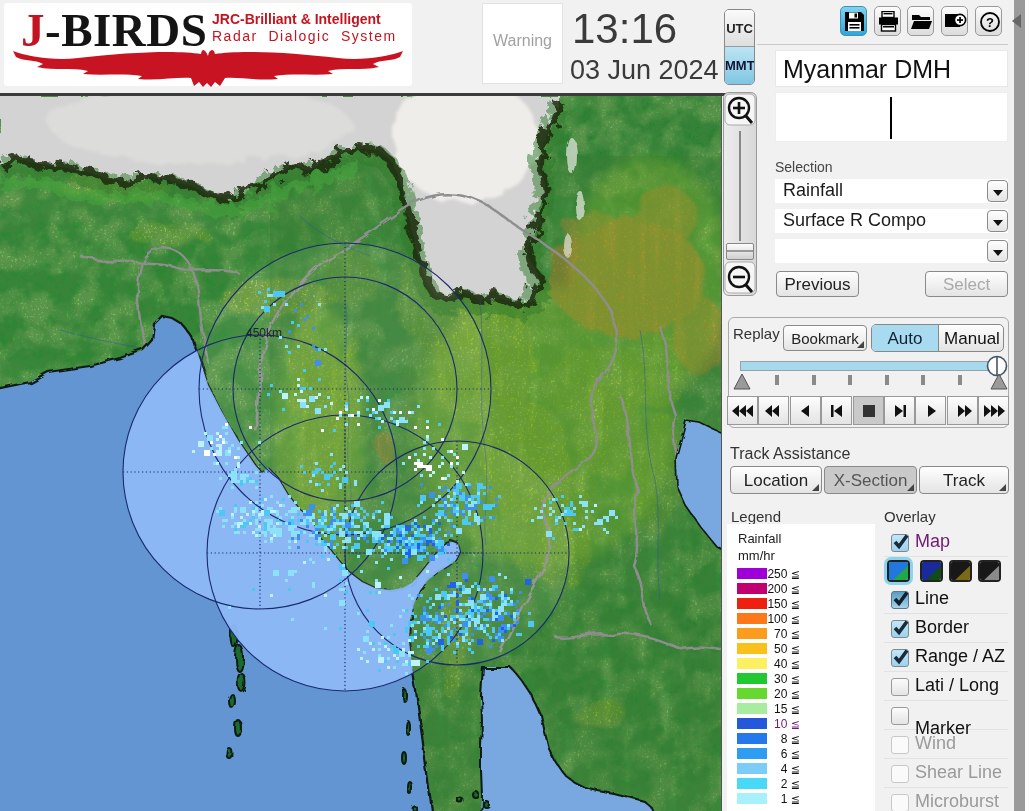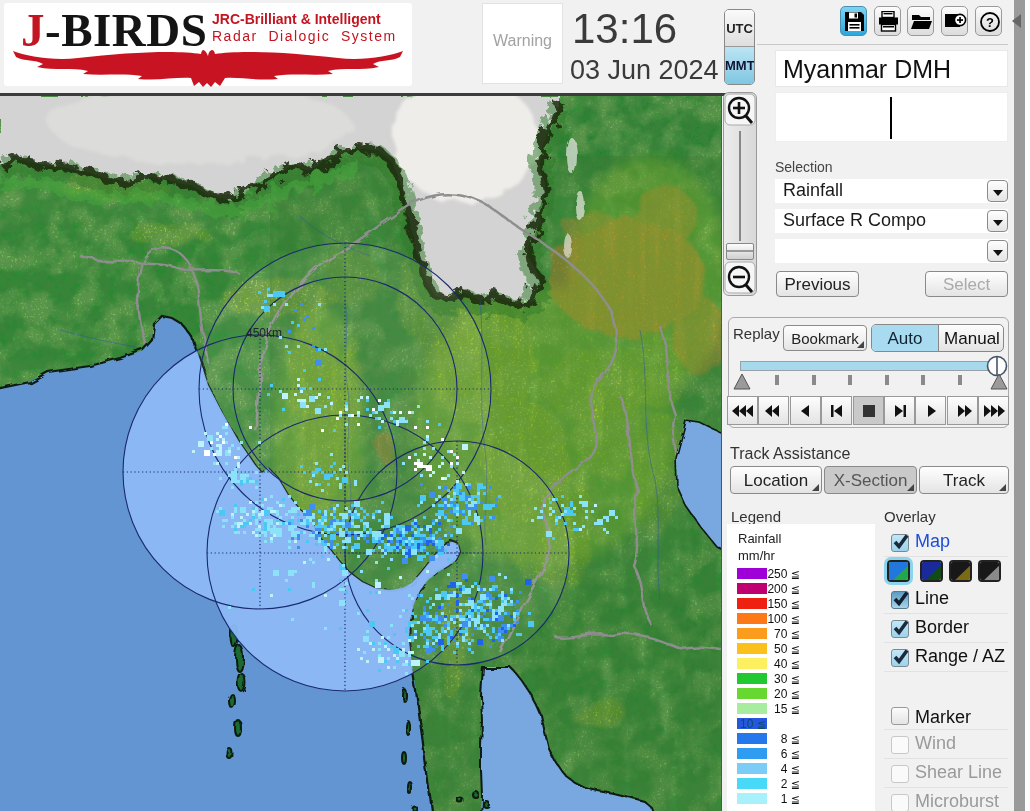--- a/index.html
+++ b/index.html
@@ -1862,42 +1862,42 @@
     <div style="position:absolute;left:740px;top:642px;width:60px;height:13px;font-size:12px;text-align:right;color:#111">50 <span style="font-size:11px">≦</span></div>
     <div style="position:absolute;left:737px;top:658px;width:30px;height:11px;background:#fcf060"></div>
     <div style="position:absolute;left:740px;top:657px;width:60px;height:13px;font-size:12px;text-align:right;color:#111">40 <span style="font-size:11px">≦</span></div>
     <div style="position:absolute;left:737px;top:673px;width:30px;height:11px;background:#22c832"></div>
     <div style="position:absolute;left:740px;top:672px;width:60px;height:13px;font-size:12px;text-align:right;color:#111">30 <span style="font-size:11px">≦</span></div>
     <div style="position:absolute;left:737px;top:688px;width:30px;height:11px;background:#66d830"></div>
     <div style="position:absolute;left:740px;top:687px;width:60px;height:13px;font-size:12px;text-align:right;color:#111">20 <span style="font-size:11px">≦</span></div>
     <div style="position:absolute;left:737px;top:703px;width:30px;height:11px;background:#a8eca0"></div>
     <div style="position:absolute;left:740px;top:702px;width:60px;height:13px;font-size:12px;text-align:right;color:#111">15 <span style="font-size:11px">≦</span></div>
     <div style="position:absolute;left:737px;top:718px;width:30px;height:11px;background:#2458dc"></div>
-    <div style="position:absolute;left:740px;top:717px;width:60px;height:13px;font-size:12px;text-align:left;color:#0c4a6e">10 <span style="font-size:11px">≦</span></div>
+    <div style="position:absolute;left:740px;top:717px;width:60px;height:13px;font-size:12px;text-align:right;color:#701a75">10 <span style="font-size:11px">≦</span></div>
     <div style="position:absolute;left:737px;top:733px;width:30px;height:11px;background:#2478ec"></div>
     <div style="position:absolute;left:740px;top:732px;width:60px;height:13px;font-size:12px;text-align:right;color:#111">8 <span style="font-size:11px">≦</span></div>
     <div style="position:absolute;left:737px;top:748px;width:30px;height:11px;background:#2e9cf0"></div>
     <div style="position:absolute;left:740px;top:747px;width:60px;height:13px;font-size:12px;text-align:right;color:#111">6 <span style="font-size:11px">≦</span></div>
     <div style="position:absolute;left:737px;top:763px;width:30px;height:11px;background:#7cccf8"></div>
     <div style="position:absolute;left:740px;top:762px;width:60px;height:13px;font-size:12px;text-align:right;color:#111">4 <span style="font-size:11px">≦</span></div>
     <div style="position:absolute;left:737px;top:778px;width:30px;height:11px;background:#48d8f8"></div>
     <div style="position:absolute;left:740px;top:777px;width:60px;height:13px;font-size:12px;text-align:right;color:#111">2 <span style="font-size:11px">≦</span></div>
     <div style="position:absolute;left:737px;top:793px;width:30px;height:11px;background:#a8f0fc"></div>
     <div style="position:absolute;left:740px;top:792px;width:60px;height:13px;font-size:12px;text-align:right;color:#111">1 <span style="font-size:11px">≦</span></div>
 
 <div class="abs" style="left:884px;top:508px;font-size:15px;color:#333">Overlay</div>
 <div style="position:absolute;left:884px;top:530px;width:124px;height:27px;border-bottom:1px solid #e2e2e2">
       <span style="position:absolute;left:7px;top:4px;width:18px;height:18px">
         <span style="position:absolute;left:0;top:0;width:18px;height:18px;border-radius:3px;background:linear-gradient(#c2e6f6,#9ed2ec);border:1px solid #7a8a94">
           <svg width="20" height="20" viewBox="0 0 20 20" style="position:absolute;left:-1px;top:-3px">
             <path d="M4,10 L8,14.5 L16,3.5" fill="none" stroke="#1a2a3a" stroke-width="3.6"></path>
           </svg>
         </span>
       </span>
-      <span style="position:absolute;left:31px;top:1px;font-size:18px;color:#1d4ed8">Map</span>
+      <span style="position:absolute;left:31px;top:1px;font-size:18px;color:#701a75">Map</span>
     </div>
     <div style="position:absolute;left:887px;top:560px;width:23px;height:22px;border:2px solid #222;border-radius:4px;box-shadow:0 0 0 3px #8ad4ee;overflow:hidden">
       <svg width="23" height="22" viewBox="0 0 23 22" style="display:block">
         <rect width="23" height="22" fill="#22a848"></rect>
         <path d="M0,0 L23,0 L0,22 Z" fill="#2277dd"></path>
       </svg>
     </div>
     <div style="position:absolute;left:920px;top:560px;width:23px;height:22px;border:2px solid #222;border-radius:4px;overflow:hidden">
       <svg width="23" height="22" viewBox="0 0 23 22" style="display:block">
         <rect width="23" height="22" fill="#114c16"></rect>
@@ -1939,25 +1939,31 @@
     <div style="position:absolute;left:884px;top:645px;width:124px;height:27px;border-bottom:1px solid #e2e2e2">
       <span style="position:absolute;left:7px;top:4px;width:18px;height:18px">
         <span style="position:absolute;left:0;top:0;width:18px;height:18px;border-radius:3px;background:linear-gradient(#c2e6f6,#9ed2ec);border:1px solid #7a8a94">
           <svg width="20" height="20" viewBox="0 0 20 20" style="position:absolute;left:-1px;top:-3px">
             <path d="M4,10 L8,14.5 L16,3.5" fill="none" stroke="#1a2a3a" stroke-width="3.6"></path>
           </svg>
         </span>
       </span>
       <span style="position:absolute;left:31px;top:1px;font-size:18px;color:#111">Range / AZ</span>
     </div>
+    <div style="position:absolute;left:884px;top:674px;width:124px;height:27px;border-bottom:1px solid #e2e2e2">
+      <span style="position:absolute;left:7px;top:4px;width:18px;height:18px">
+        <span style="position:absolute;left:0;top:0;width:18px;height:18px;border-radius:3px;background:linear-gradient(#fbfbfb,#e4e4e4);border:1px solid #9a9a9a"></span>
+      </span>
+      <span style="position:absolute;left:31px;top:1px;font-size:18px;color:#111">Lati / Long</span>
+    </div>
     <div style="position:absolute;left:884px;top:703px;width:124px;height:27px;border-bottom:1px solid #e2e2e2">
       <span style="position:absolute;left:7px;top:4px;width:18px;height:18px">
         <span style="position:absolute;left:0;top:0;width:18px;height:18px;border-radius:3px;background:linear-gradient(#fbfbfb,#e4e4e4);border:1px solid #9a9a9a"></span>
       </span>
-      <span style="position:absolute;left:31px;top:4px;font-size:18px;color:#111">Marker</span>
+      <span style="position:absolute;left:31px;top:15px;font-size:18px;color:#111">Marker</span>
     </div>
     <div style="position:absolute;left:884px;top:732px;width:124px;height:27px;border-bottom:1px solid #e2e2e2">
       <span style="position:absolute;left:7px;top:4px;width:18px;height:18px">
         <span style="position:absolute;left:0;top:0;width:18px;height:18px;border-radius:3px;background:#fafafa;border:1px solid #c8c8c8"></span>
       </span>
       <span style="position:absolute;left:31px;top:1px;font-size:18px;color:#9a9a9a">Wind</span>
     </div>
     <div style="position:absolute;left:884px;top:761px;width:124px;height:27px;border-bottom:1px solid #e2e2e2">
       <span style="position:absolute;left:7px;top:4px;width:18px;height:18px">
         <span style="position:absolute;left:0;top:0;width:18px;height:18px;border-radius:3px;background:#fafafa;border:1px solid #c8c8c8"></span>

